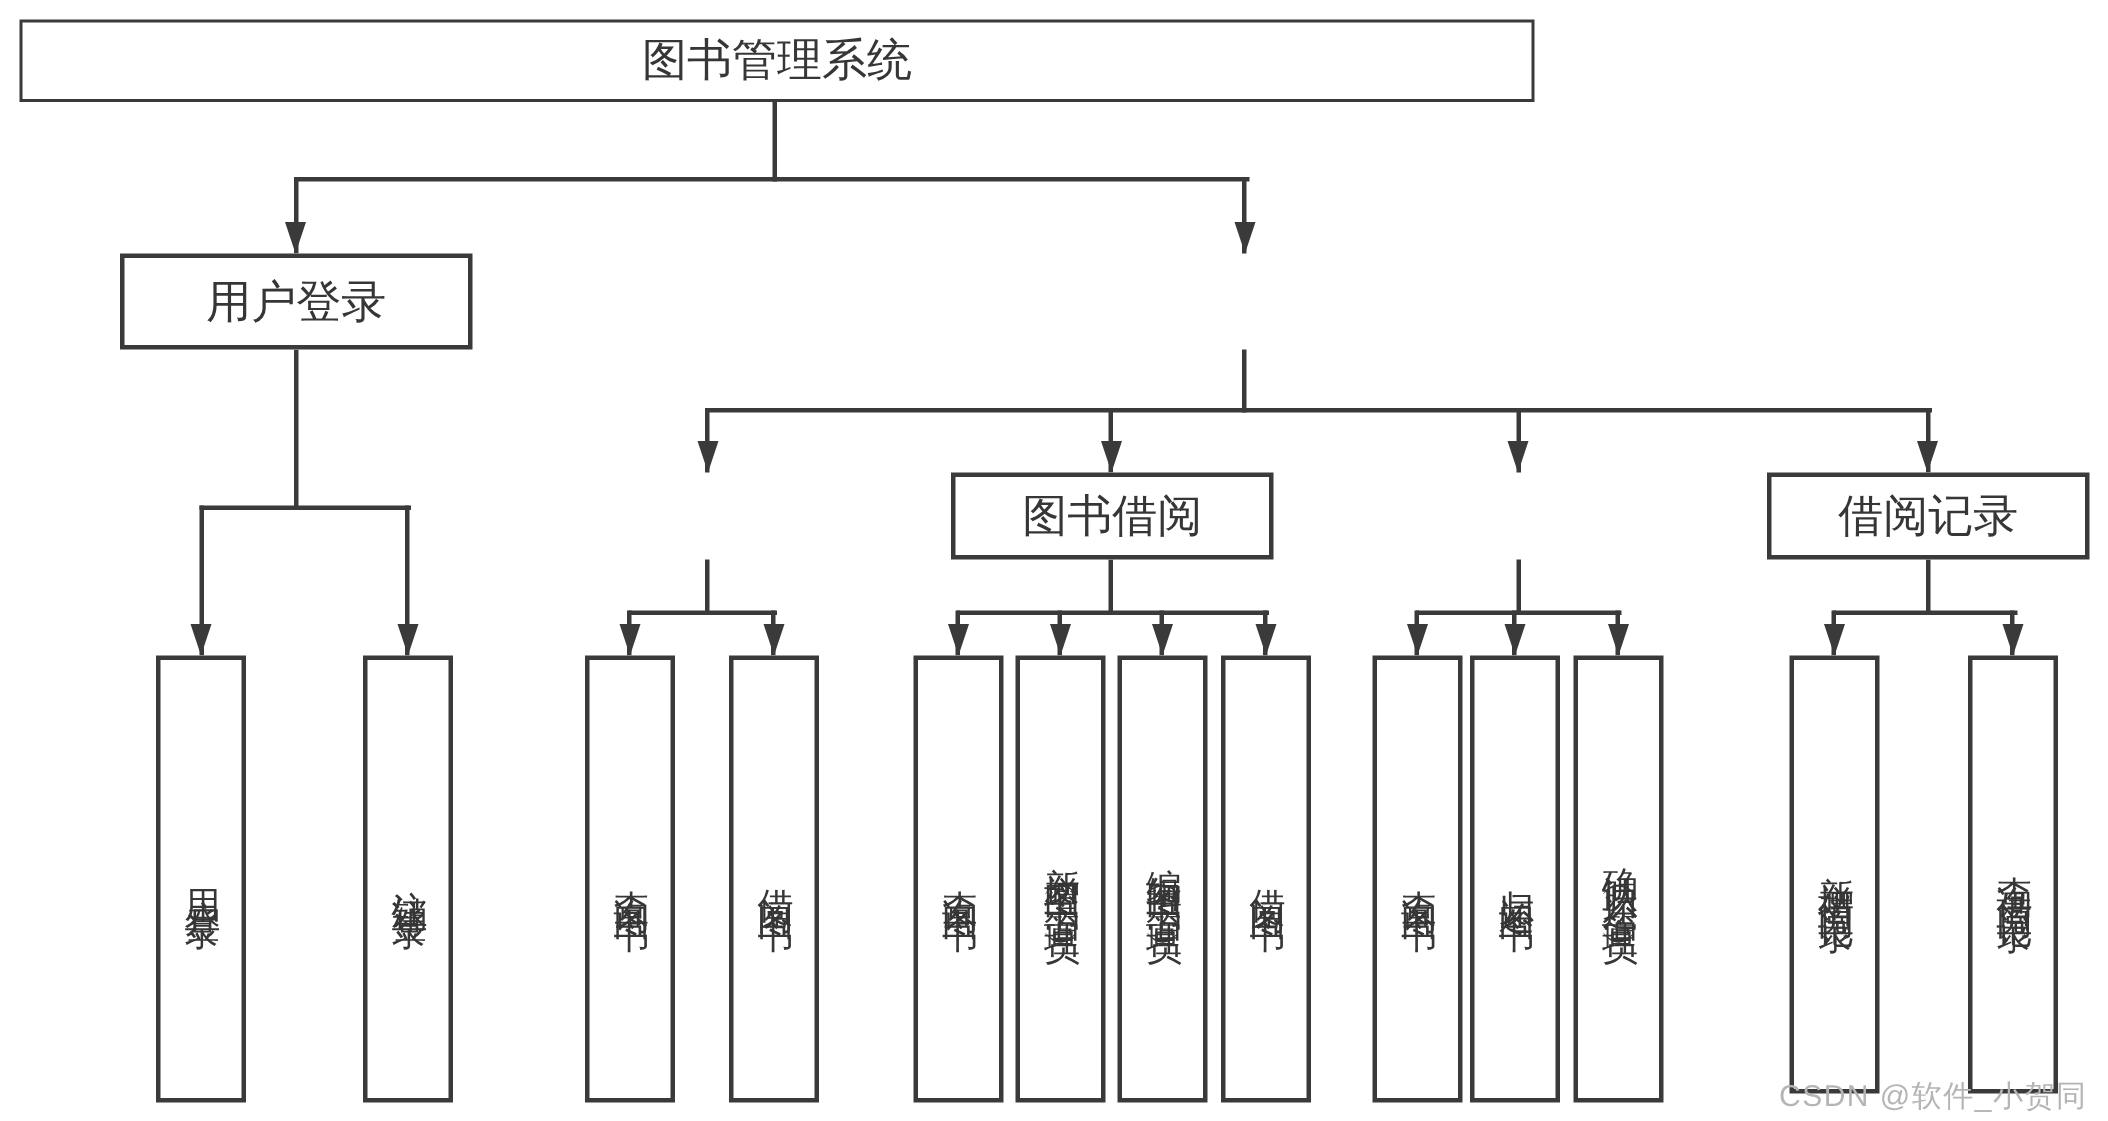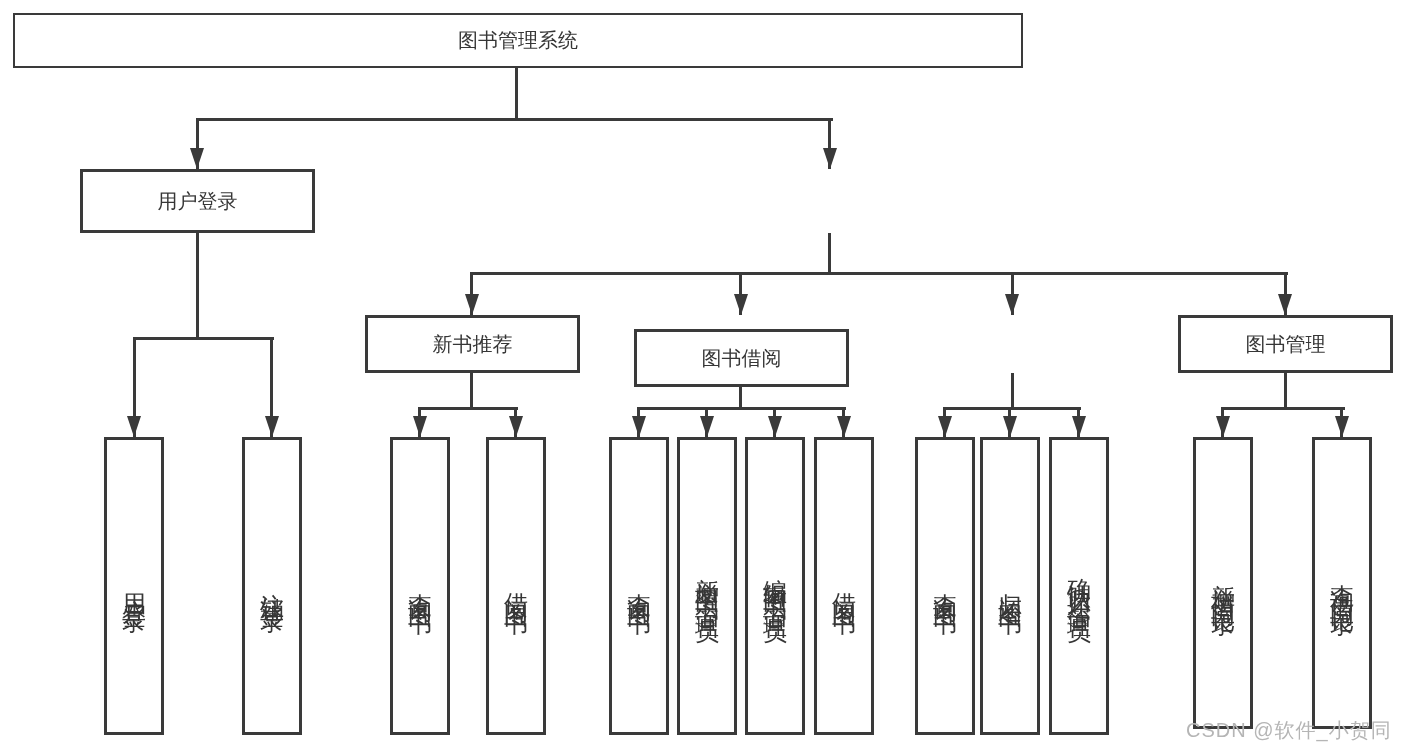--- a/index.html
+++ b/index.html
@@ -7,21 +7,21 @@
   #canvas{
     position:relative;width:1405px;height:747px;overflow:hidden;
     background:var(--bg,#ffffff);
     font-family:"Liberation Sans","DejaVu Sans",sans-serif;
     color:var(--text,#363636);
   }
   .box{
     position:absolute;box-sizing:border-box;background:#fff;
     border:3px solid var(--line,#3a3a3a);
     display:flex;align-items:center;justify-content:center;
-    font-size:20px;font-weight:500;white-space:nowrap;
+    font-size:30px;font-weight:500;white-space:nowrap;
   }
   .root{border-width:2px;}
   .vbox{
     writing-mode:vertical-rl;text-orientation:mixed;
     font-size:24px;letter-spacing:6px;line-height:1;white-space:normal;
   }
   .line{position:absolute;background:var(--line,#3a3a3a);}
   .arrow{
     position:absolute;width:0;height:0;
     border-left:7px solid transparent;border-right:7px solid transparent;
@@ -89,23 +89,22 @@
       <div class="arrow" style="left: 1003px; top: 416px;"></div>
       <div class="arrow" style="left: 1072px; top: 416px;"></div>
       <div class="arrow" style="left: 1216px; top: 416px;"></div>
       <div class="arrow" style="left: 1335px; top: 416px;"></div>
     </div>
 
   <div class="box root" style="left:13px;top:13px;width:1010px;height:55px">图书管理系统</div>
 
   <div class="box" style="left:80px;top:169px;width:235px;height:64px">用户登录</div>
 
-  <div class="box" style="left:365px;top:315px;width:215px;height:58px">新书推荐</div>
-  <div class="box" style="left:634px;top:329px;width:215px;height:58px">图书借阅</div>
-  <div class="box" style="left:1178px;top:315px;width:215px;height:58px">图书管理</div>
+  <div class="box" style="left:634px;top:315px;width:215px;height:58px">图书借阅</div>
+  <div class="box" style="left:1178px;top:315px;width:215px;height:58px">借阅记录</div>
 
   <div class="box vbox" style="left:104px;top:437px;width:60px;height:298px">用户登录</div>
   <div class="box vbox" style="left:242px;top:437px;width:60px;height:298px">注销登录</div>
 
   <div class="box vbox" style="left:390px;top:437px;width:60px;height:298px">查询图书</div>
   <div class="box vbox" style="left:486px;top:437px;width:60px;height:298px">借阅图书</div>
 
   <div class="box vbox" style="left:609px;top:437px;width:60px;height:298px">查询图书</div>
   <div class="box vbox" style="left:677px;top:437px;width:60px;height:298px">新增图书（管理员）</div>
   <div class="box vbox" style="left:745px;top:437px;width:60px;height:298px">编辑图书（管理员）</div>

